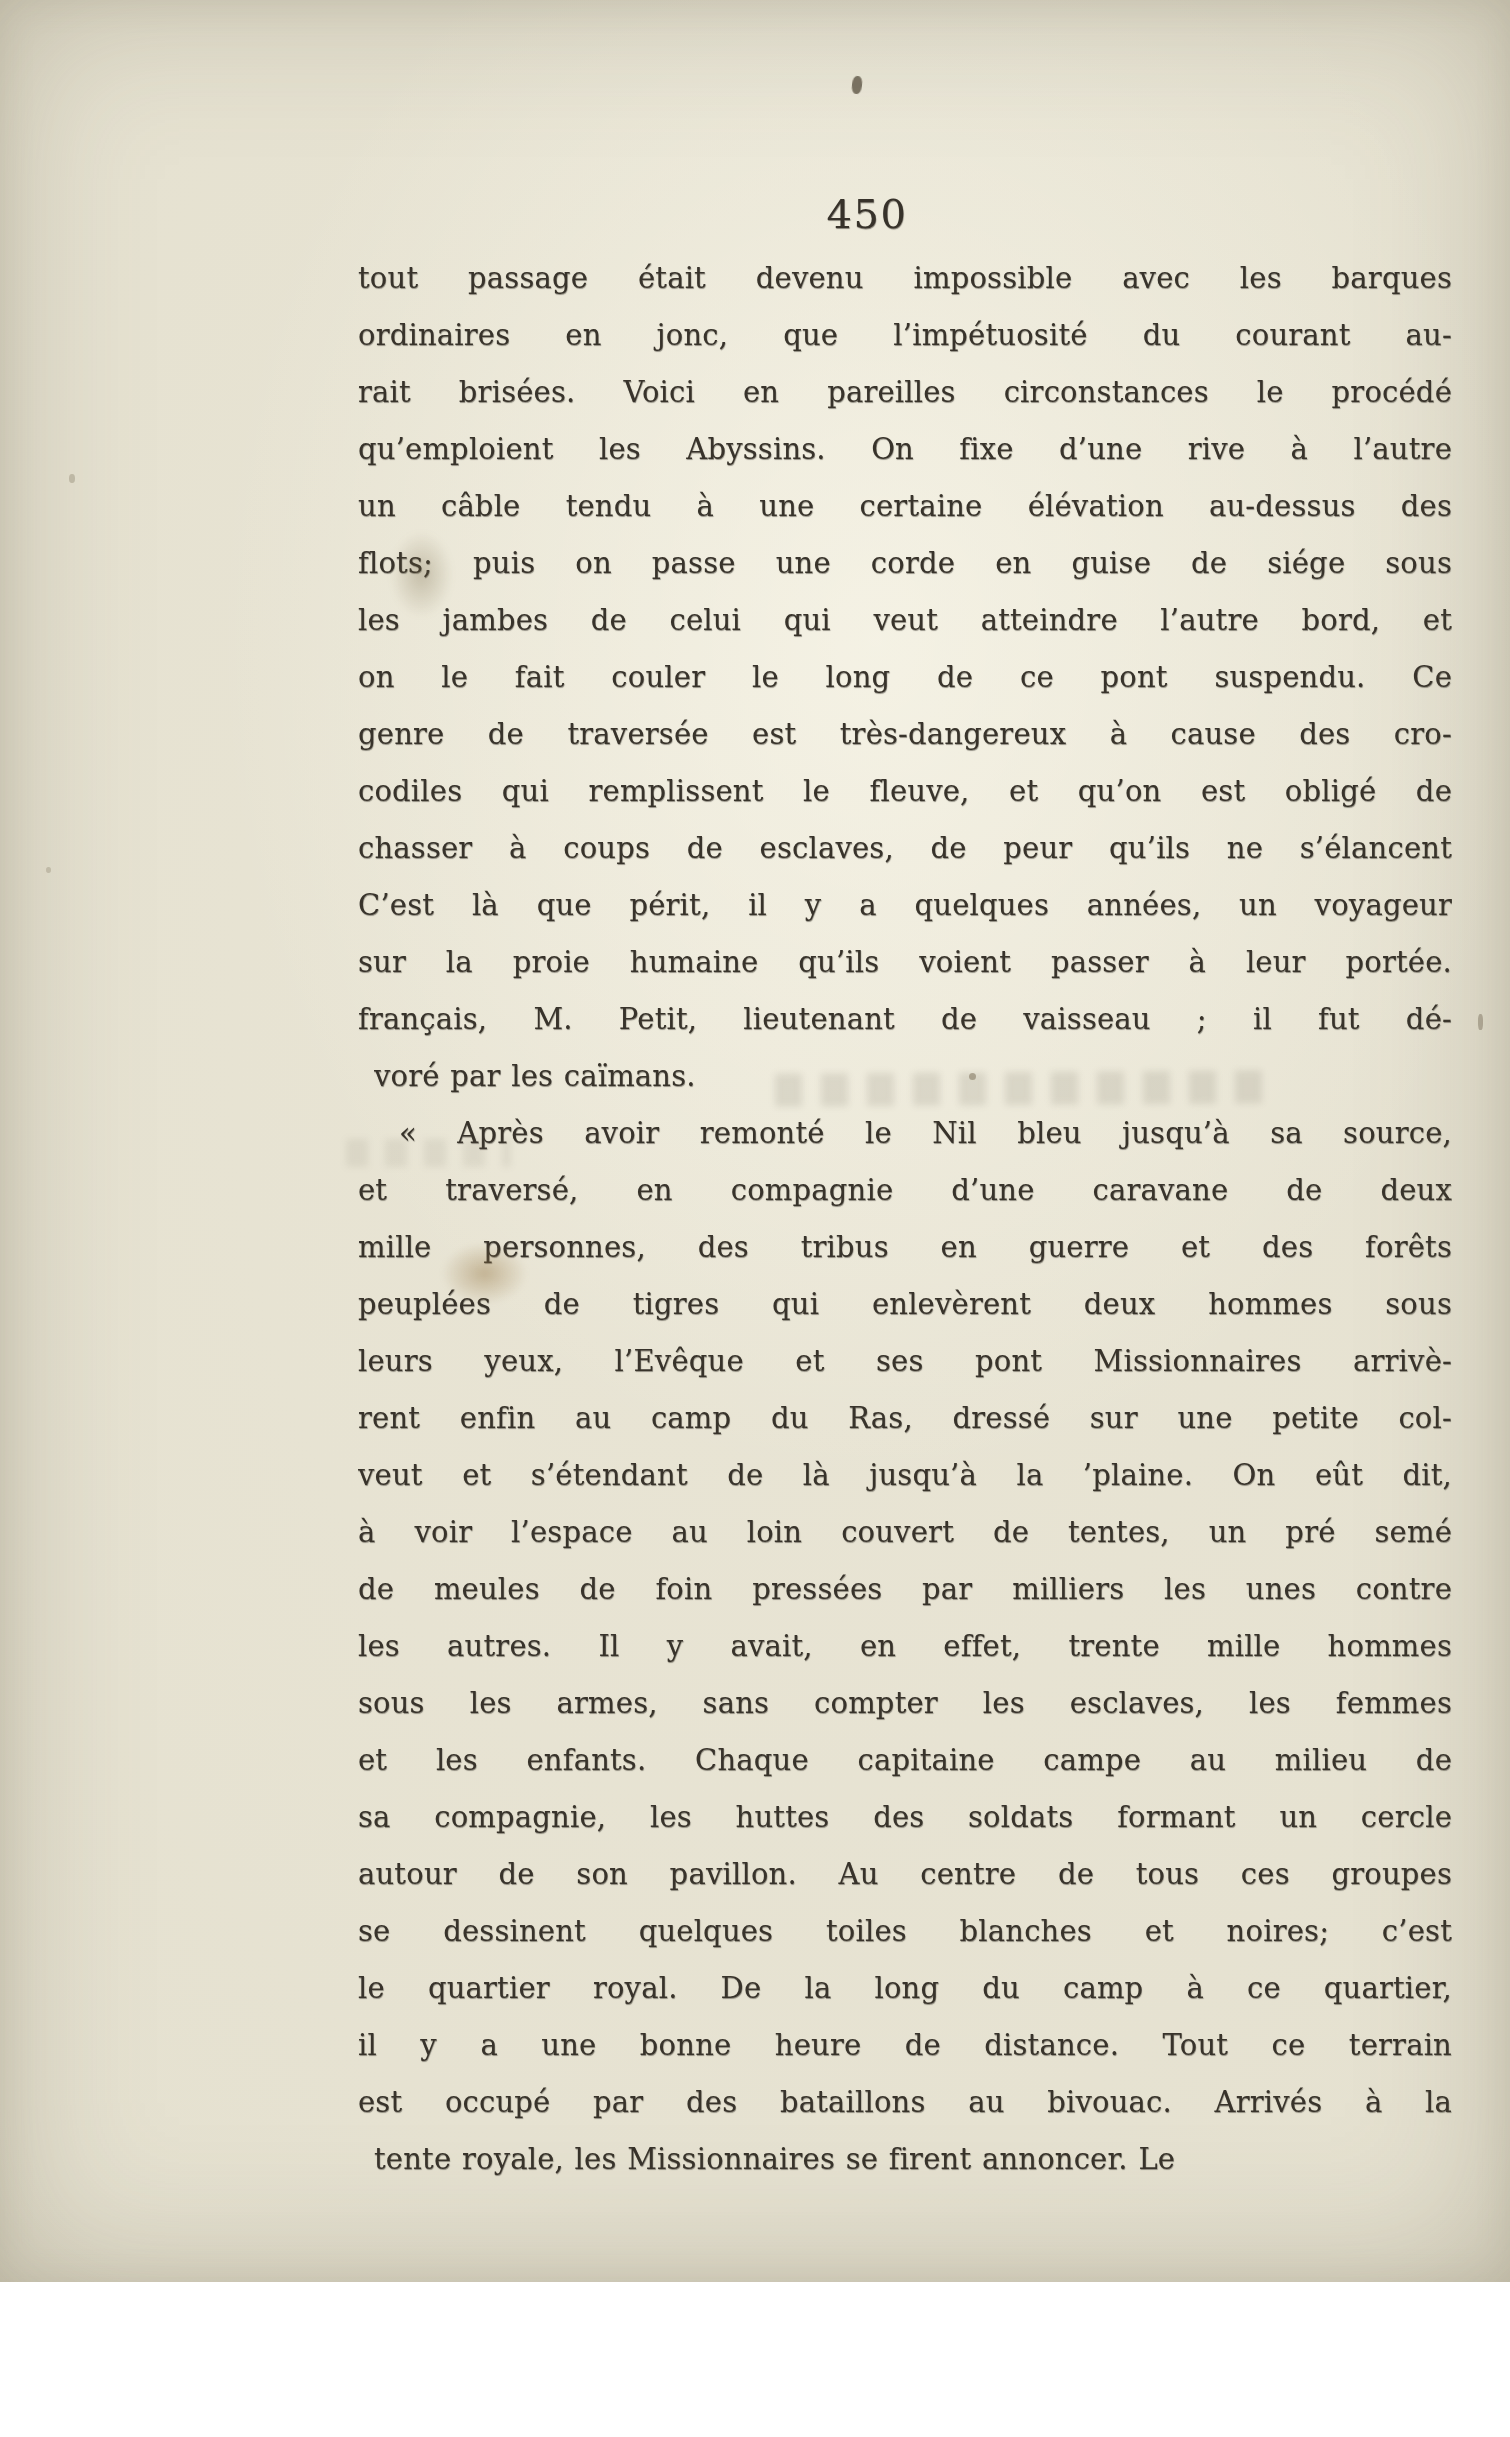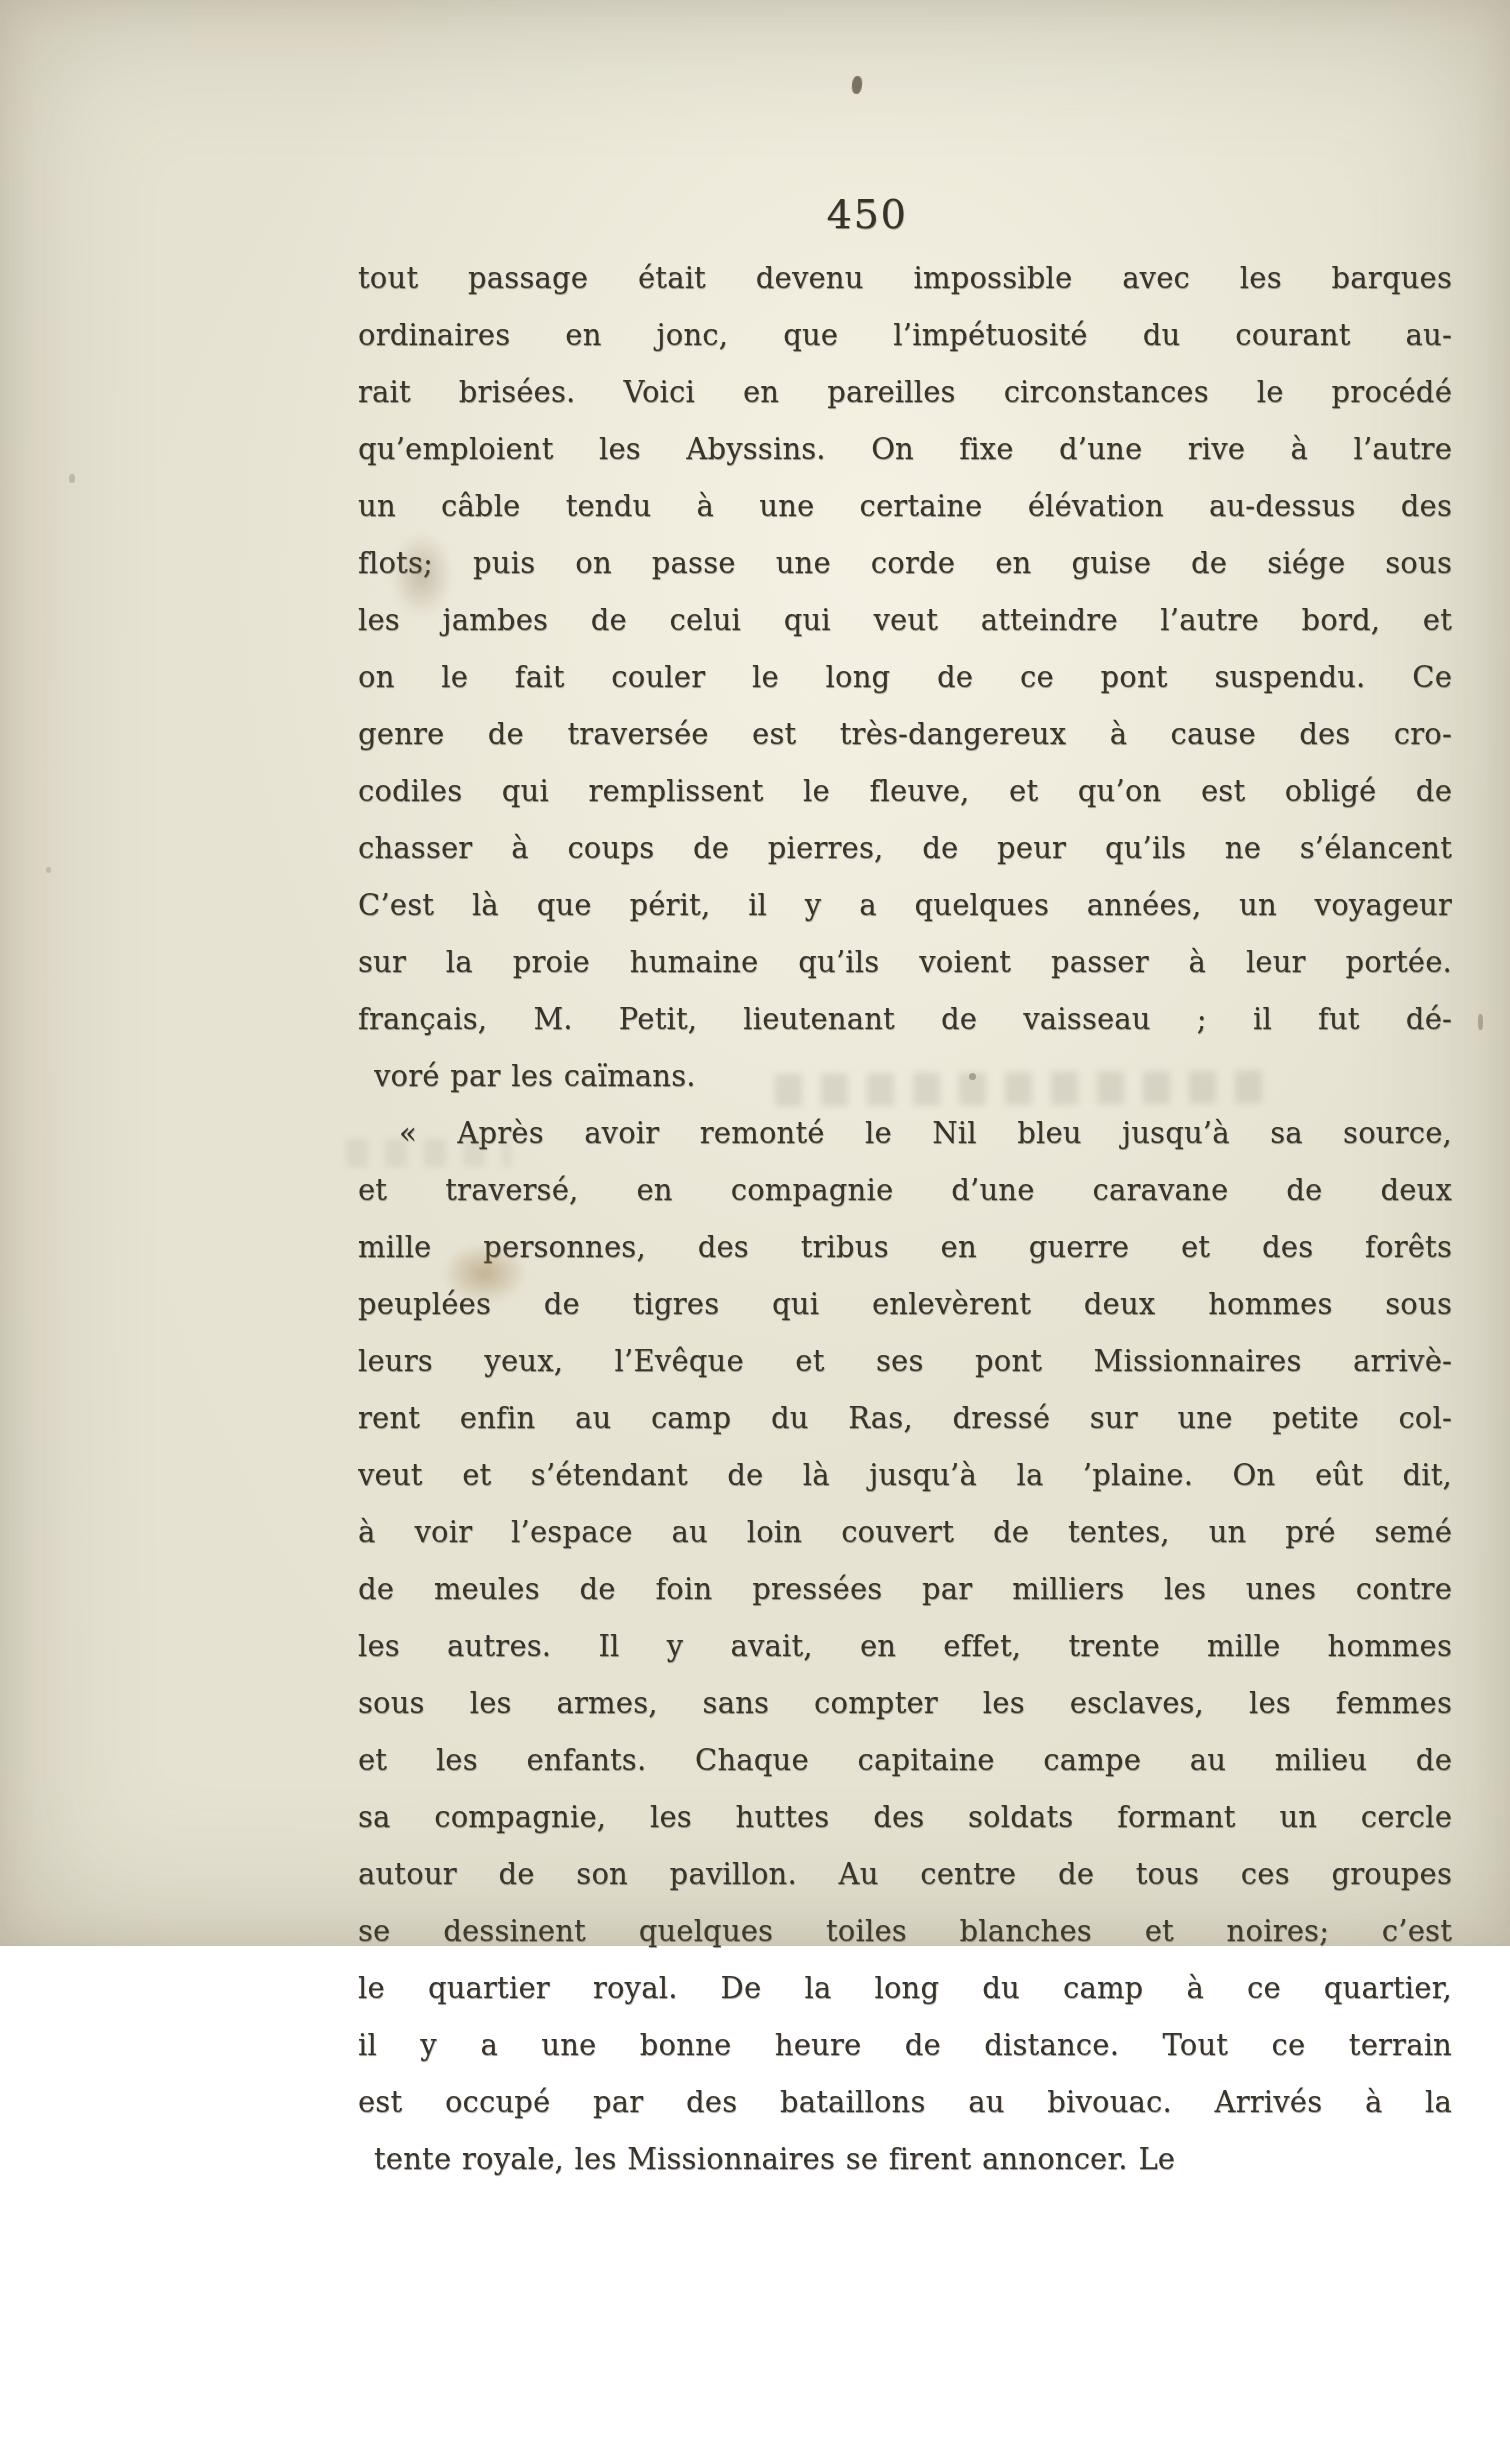--- a/index.html
+++ b/index.html
@@ -8,21 +8,21 @@
   }
   body {
     width: 1510px;
     height: 2438px;
     overflow: hidden;
     font-family: "DejaVu Serif", "Liberation Serif", serif;
   }
   .page {
     position: relative;
     width: 1510px;
-    height: 1946px;
+    height: 2282px;
     background:
       radial-gradient(ellipse 1102px 1416px at 58% 28%, rgba(255,253,242,0.55) 0%, rgba(255,253,242,0) 60%),
       radial-gradient(ellipse 1889px 2833px at 50% 45%, #e9e5d5 0%, #e5e1d0 55%, #dcd7c4 85%, #d0cab4 100%);
     text-decoration: underline;
   }
   
   .page::after {
     content: "";
     position: absolute;
     inset: 0;
@@ -156,21 +156,21 @@
       <div class="line">tout passage était devenu impossible avec les barques</div>
       <div class="line">ordinaires en jonc, que l’impétuosité du courant au-</div>
       <div class="line">rait brisées. Voici en pareilles circonstances le procédé</div>
       <div class="line">qu’emploient les Abyssins. On fixe d’une rive à l’autre</div>
       <div class="line">un câble tendu à une certaine élévation au-dessus des</div>
       <div class="line">flots; puis on passe une corde en guise de siége sous</div>
       <div class="line">les jambes de celui qui veut atteindre l’autre bord, et</div>
       <div class="line">on le fait couler le long de ce pont suspendu. Ce</div>
       <div class="line">genre de traversée est très-dangereux à cause des cro-</div>
       <div class="line">codiles qui remplissent le fleuve, et qu’on est obligé de</div>
-      <div class="line">chasser à coups de pierres, de peur qu’ils ne s’élancent</div>
+      <div class="line">chasser à coups de esclaves, de peur qu’ils ne s’élancent</div>
       <div class="line">C’est là que périt, il y a quelques années, un voyageur</div>
       <div class="line">sur la proie humaine qu’ils voient passer à leur portée.</div>
       <div class="line">français, M. Petit, lieutenant de vaisseau ; il fut dé-</div>
       <div class="line no-justify">voré par les caïmans.</div>
       <div class="line indent">« Après avoir remonté le Nil bleu jusqu’à sa source,</div>
       <div class="line">et traversé, en compagnie d’une caravane de deux</div>
       <div class="line">mille personnes, des tribus en guerre et des forêts</div>
       <div class="line">peuplées de tigres qui enlevèrent deux hommes sous</div>
       <div class="line">leurs yeux, l’Evêque et ses pont Missionnaires arrivè-</div>
       <div class="line">rent enfin au camp du Ras, dressé sur une petite col-</div>

